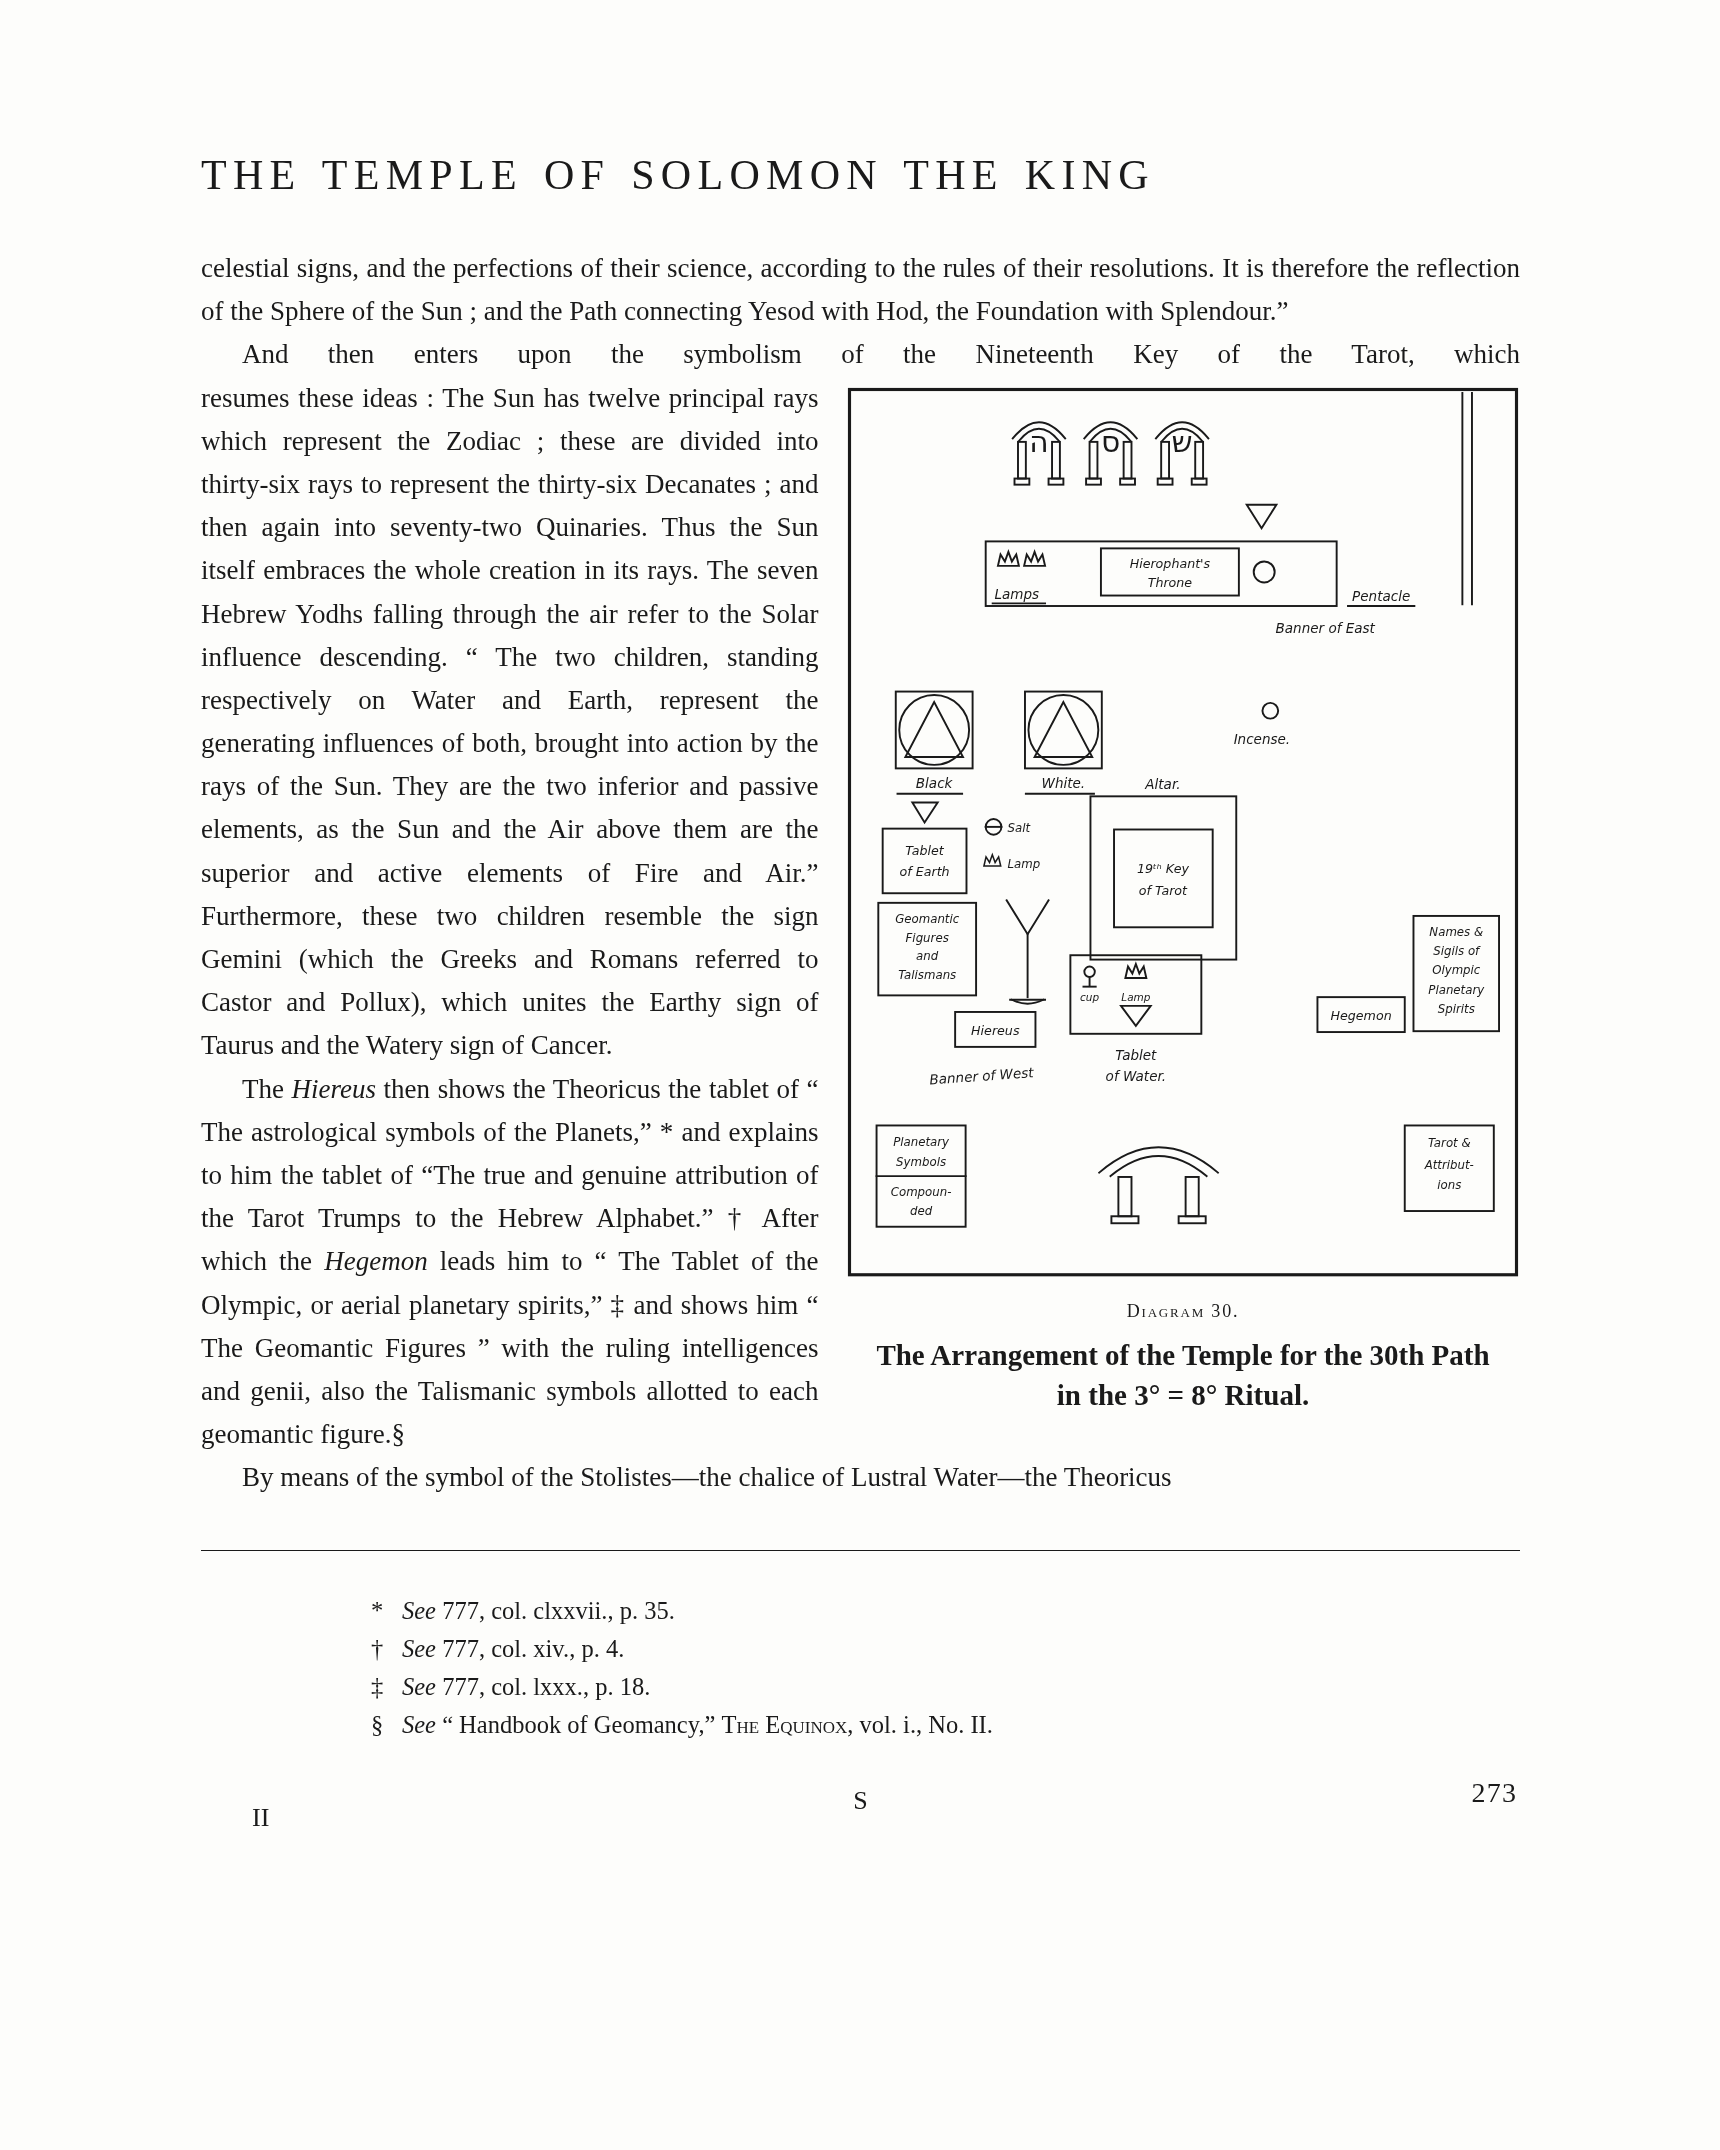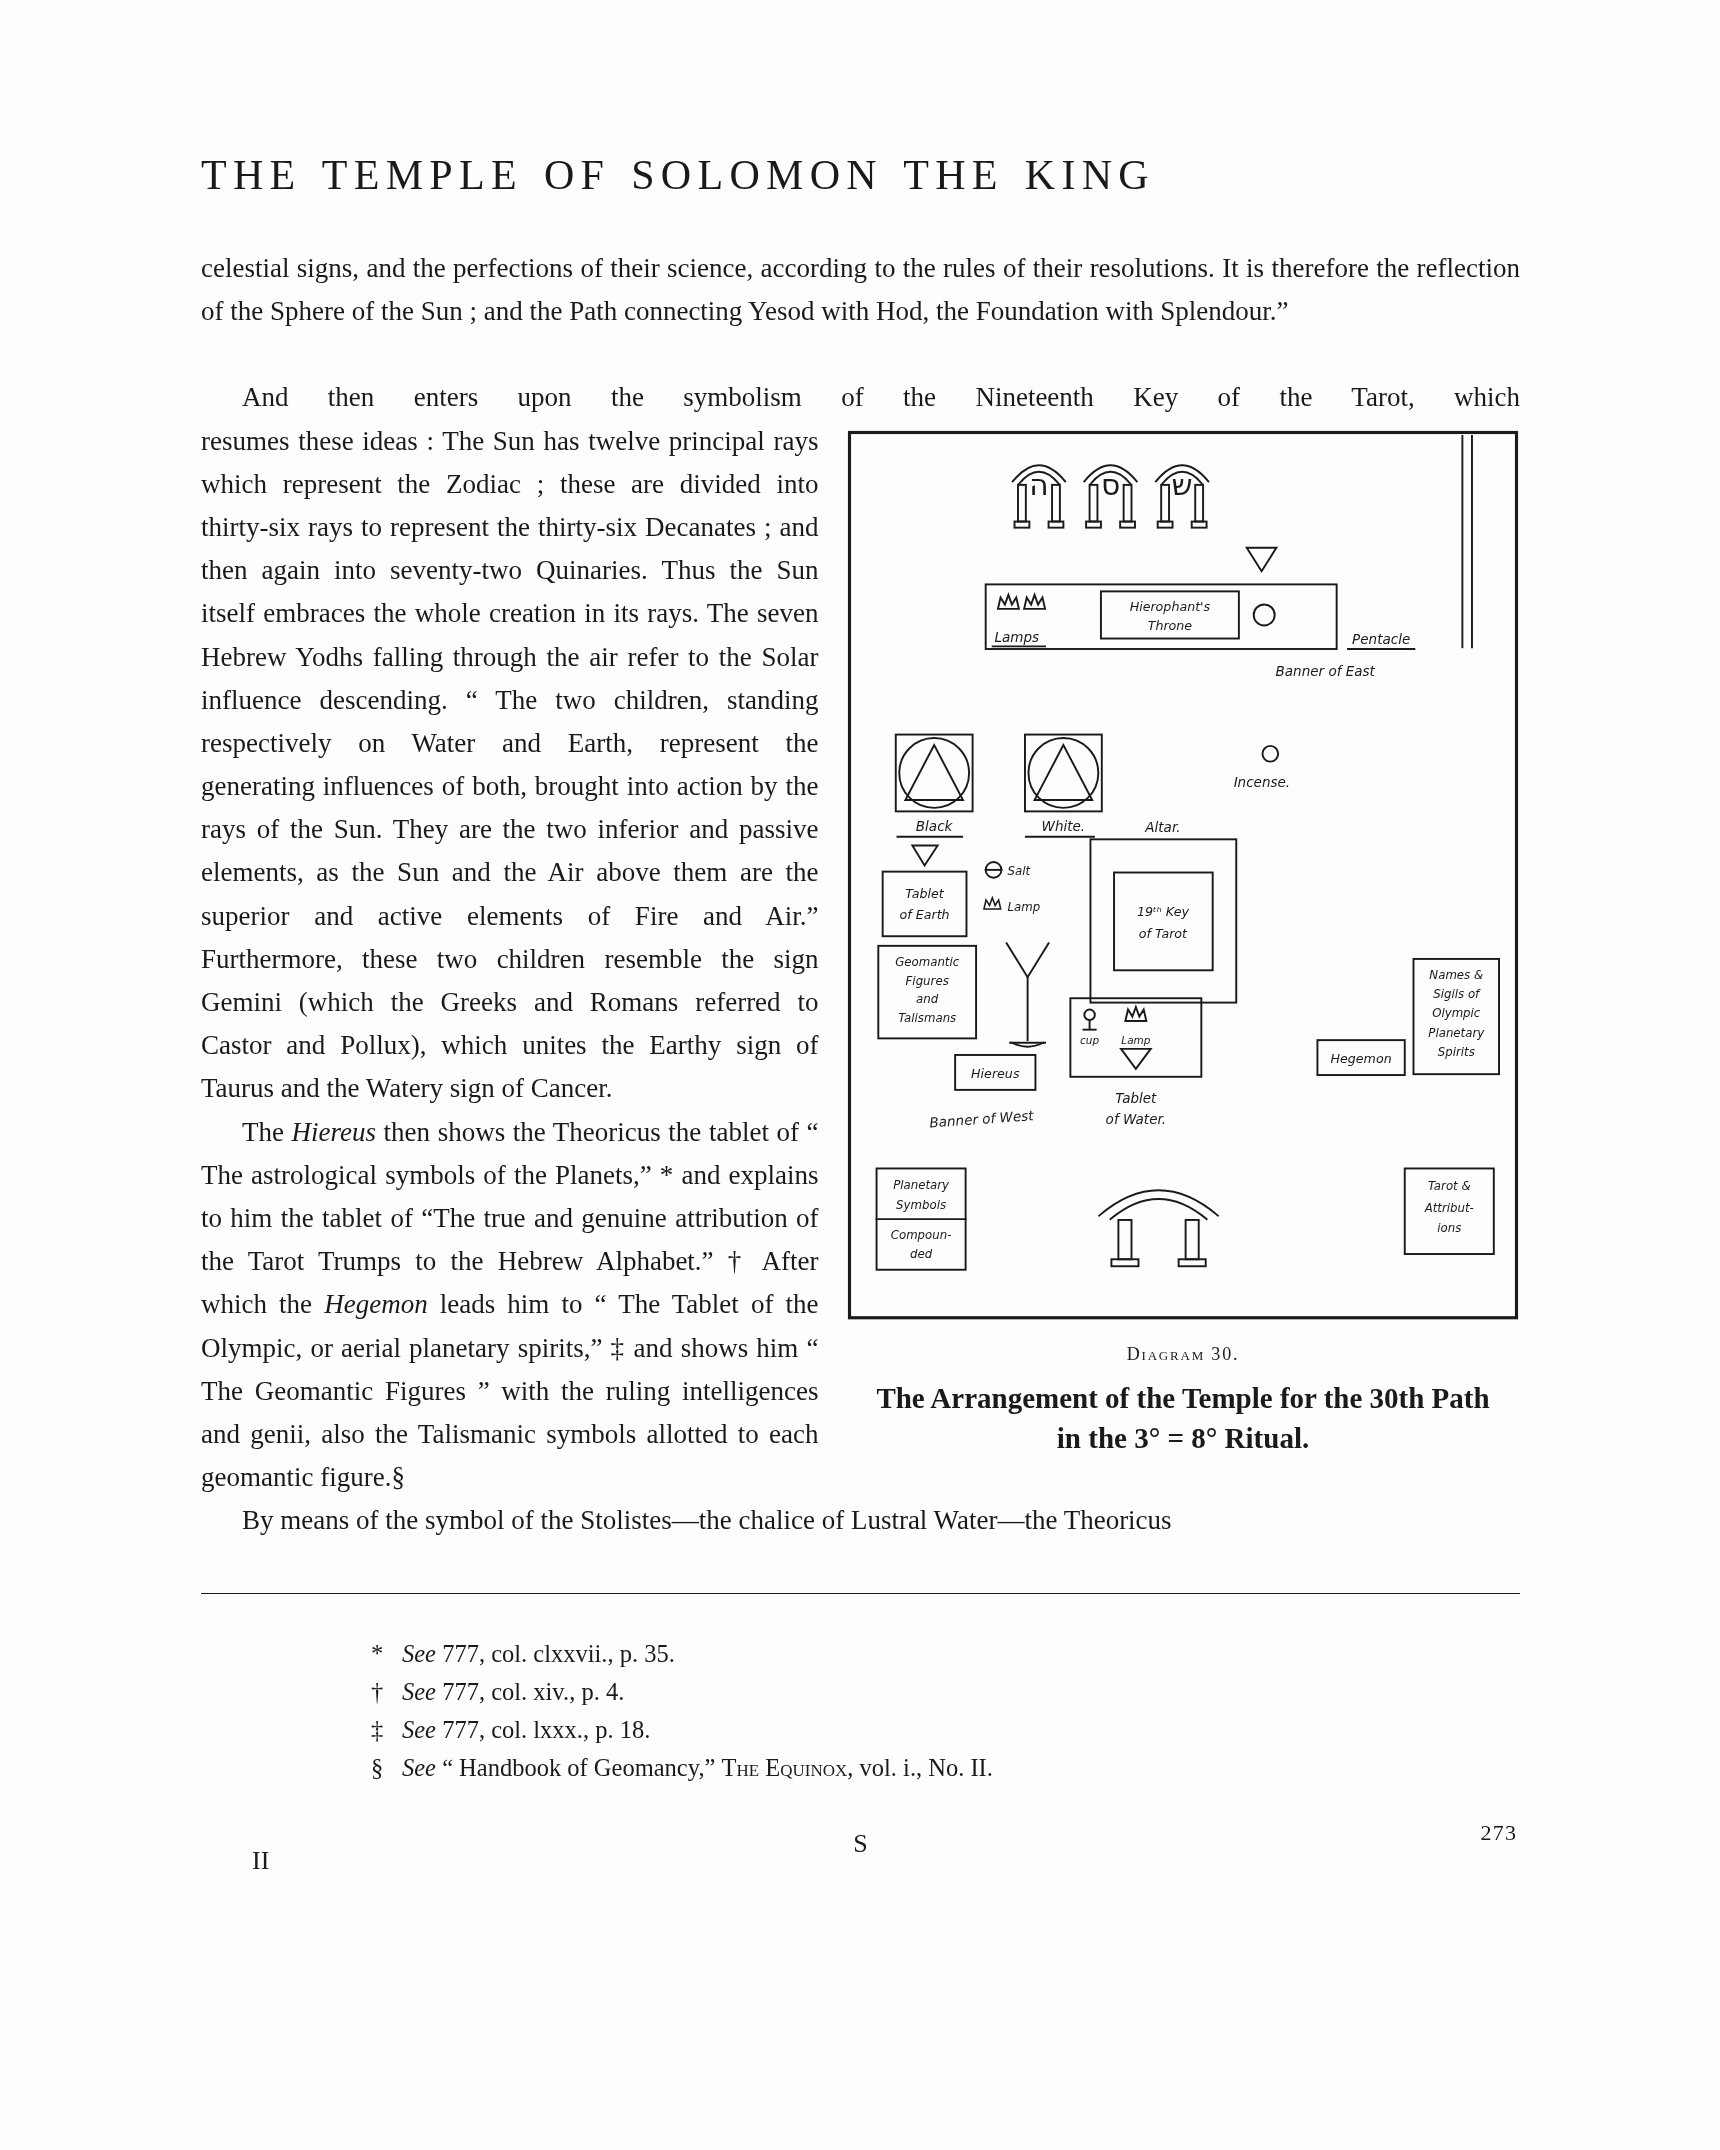--- a/index.html
+++ b/index.html
@@ -15,37 +15,37 @@
   .title{
     font-size:42px;font-weight:400;text-align:left;
     letter-spacing:0.15em;word-spacing:0.10em;
     margin:0 0 48px 0;
   }
   .para{
     font-size:27px;line-height:1.6;text-align:justify;
     text-indent:0;margin:0;
   }
   .ind{text-indent:41px;}
-  .line-full{display:block;text-align:justify;text-align-last:justify;margin-top:43px;}
+  .line-full{display:block;text-align:justify;text-align-last:justify;}
   .it{font-style:italic;}
   .sc{font-variant:small-caps;}
 
   .figure{float:right;width:674px;margin:9.5px 0 11.2px 27.5px;}
   .caption{text-align:center;margin-top:19px;}
   .caption-label{font-size:18px;font-variant:small-caps;letter-spacing:0.10em;margin-bottom:10.3px;}
   .caption-line{font-size:29px;font-weight:700;line-height:1.35;}
 
   .fn-rule{clear:both;border:none;border-top:1.7px solid var(--ink);margin:51px 0 41px 0;}
   .footnotes{font-size:24.5px;line-height:1.55;padding-left:170px;}
   .fn-sym{display:inline-block;width:31px;}
 
   .footer{position:relative;margin-top:33px;height:56px;font-size:26px;}
   .sig-left{position:absolute;left:51px;top:26px;font-family:Liberation Serif, serif;}
   .sig-center{position:absolute;left:50%;transform:translateX(-50%);top:8.6px;}
-  .page-number{position:absolute;right:2.6px;top:0;font-size:22px;letter-spacing:1.3px;}
+  .page-number{position:absolute;right:2.6px;top:0;font-size:28px;letter-spacing:1.3px;}
 
   .dsvg{display:block;width:100%;height:auto;}
   .dsvg text{font-family:"DejaVu Sans",sans-serif;font-style:italic;fill:var(--ink);stroke:none;}
   .dsvg .heb{font-style:normal;font-size:34px;}
   .dsvg .t12{font-size:12px;}
   .dsvg .t13{font-size:13.5px;}
   .dsvg .t14{font-size:14.5px;}
   .dsvg .t15{font-size:15.5px;}
 </style>
 </head>

